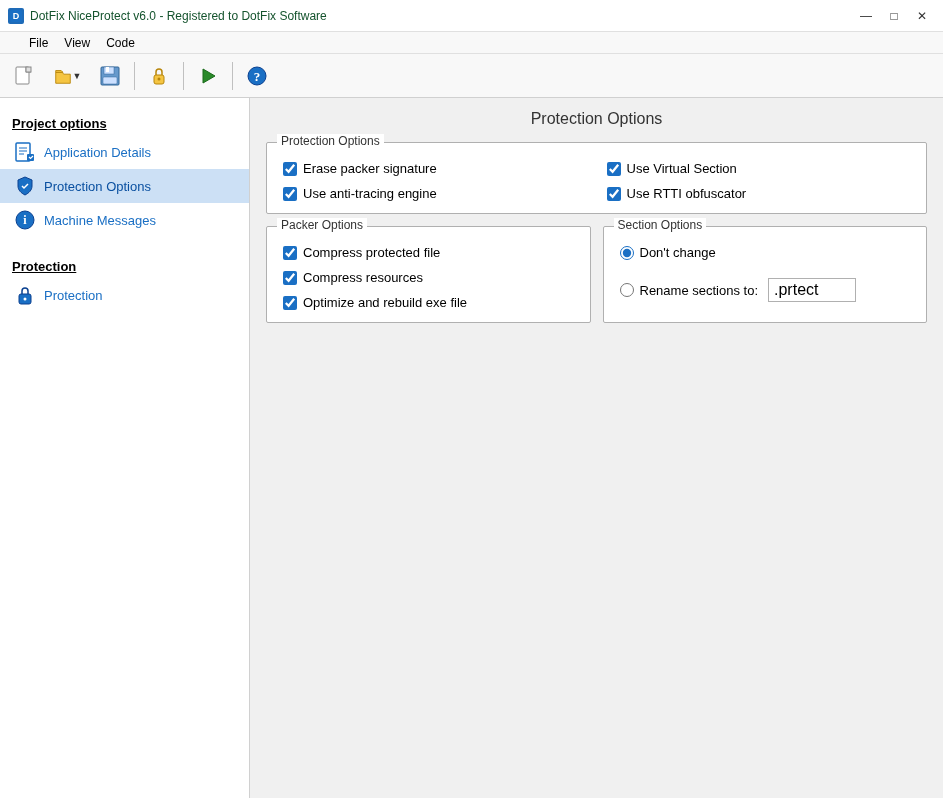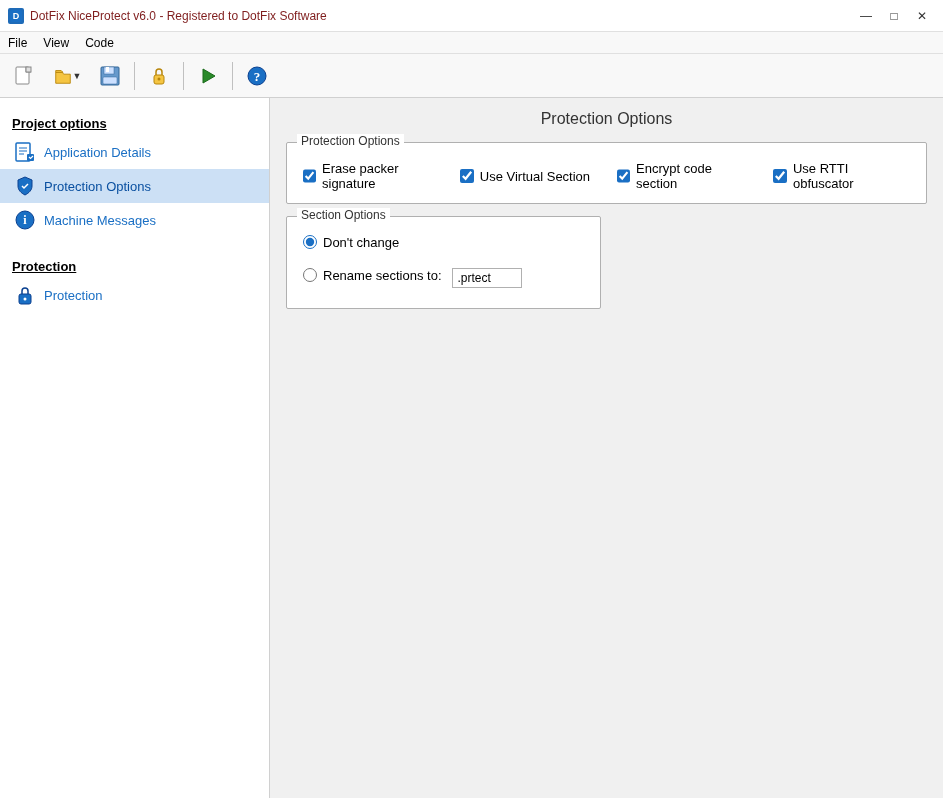--- a/index.html
+++ b/index.html
@@ -35,21 +35,21 @@
       border-radius: 2px;
       display: flex;
       align-items: center;
       justify-content: center;
       color: white;
       font-size: 10px;
       font-weight: bold;
     }
     .titlebar-title {
       font-size: 12px;
-      color: #7f1d1d;
+      color: #14532d;
     }
     .titlebar-controls {
       display: flex;
       gap: 2px;
     }
     .titlebar-btn {
       width: 26px;
       height: 20px;
       background: transparent;
       border: none;
@@ -60,21 +60,21 @@
       font-size: 12px;
       color: #333;
     }
 
     
     .menubar {
       display: flex;
       align-items: center;
       background: #f8f8f8;
       height: 22px;
-      padding: 0 0;
+      padding: 0 21px;
       border-bottom: 1px solid #e0e0e0;
     }
     .menu-item {
       padding: 2px 8px;
       cursor: pointer;
       font-size: 12px;
     }
 
     
     .toolbar {
@@ -106,21 +106,21 @@
     .toolbar-btn svg { width: 22px; height: 22px; }
 
     
     .main-layout {
       display: flex;
       height: calc(798px - 32px - 22px - 44px);
     }
 
     
     .sidebar {
-      width: 270px;
+      width: 250px;
       background: #fff;
       border-right: 1px solid #d0d0d0;
       padding: 10px 0;
     }
     .sidebar-section-title {
       font-weight: bold;
       font-size: 13px;
       padding: 8px 12px 4px 12px;
       text-decoration: underline;
       color: #000;
@@ -173,21 +173,21 @@
       top: -9px;
       left: 10px;
       background: #fff;
       padding: 0 4px;
       font-size: 12px;
       color: #333;
     }
 
     .options-grid {
       display: grid;
-      grid-template-columns: 1fr 1fr 1fr 1fr;
+      grid-template-columns: 1fr 1fr;
       gap: 10px 20px;
       margin-top: 4px;
     }
     .checkbox-row {
       display: flex;
       align-items: center;
       gap: 6px;
     }
     .checkbox-row input[type="checkbox"] {
       width: 14px;
@@ -205,38 +205,39 @@
       display: grid;
       grid-template-columns: 1fr 1fr;
       gap: 12px;
     }
 
     .packer-options { }
     .section-options { }
 
     .radio-row {
       display: flex;
+      align-items: center;
       gap: 6px;
       margin-bottom: 8px;
     }
     .radio-row input[type="radio"] {
       width: 14px;
       height: 14px;
       accent-color: #1a6fc4;
       cursor: pointer;
     }
     .radio-row label {
       cursor: pointer;
       font-size: 13px;
     }
     .rename-input {
       border: 1px solid #b0b0b0;
       padding: 2px 5px;
-      font-size: 12px;
-      width: 70px;
+      font-size: 16px;
+      width: 88px;
       margin-left: 4px;
     }
   </style>
 </head>
 <body>
 
 <div class="titlebar">
   <div class="titlebar-left">
     <div class="titlebar-icon">
       <svg width="14" height="14" viewBox="0 0 14 14">
@@ -375,35 +376,52 @@
           <input type="checkbox" checked="" id="cb1" style="">
           <label for="cb1">Erase packer signature</label>
         </div>
 
         <div class="checkbox-row">
           <input type="checkbox" checked="" id="cb4" style="">
           <label for="cb4">Use Virtual Section</label>
         </div>
 
 
-
         <div class="checkbox-row">
-          <input type="checkbox" checked="" id="cb3" style="">
-          <label for="cb3">Encrypt code section</label>
-        </div>
+          <input type="checkbox" checked="" id="cb5" style="">
+          <label for="cb5">Use anti-tracing engine</label>
+        </div>
+
 
         <div class="checkbox-row">
           <input type="checkbox" checked="" id="cb6" style="">
           <label for="cb6">Use RTTI obfuscator</label>
         </div>
       </div>
     </div>
 
     <div class="lower-row">
 
+      <div class="group-box packer-options">
+        <span class="group-box-title">Packer Options</span>
+        <div style="display:flex;flex-direction:column;gap:10px;margin-top:4px;">
+          <div class="checkbox-row">
+            <input type="checkbox" checked="" id="cb7" style="">
+            <label for="cb7">Compress protected file</label>
+          </div>
+          <div class="checkbox-row">
+            <input type="checkbox" checked="" id="cb8" style="">
+            <label for="cb8">Compress resources</label>
+          </div>
+          <div class="checkbox-row">
+            <input type="checkbox" checked="" id="cb9" style="">
+            <label for="cb9">Optimize and rebuild exe file</label>
+          </div>
+        </div>
+      </div>
 
       <div class="group-box section-options">
         <span class="group-box-title">Section Options</span>
         <div style="display:flex;flex-direction:column;gap:10px;margin-top:4px;">
           <div class="radio-row">
             <input type="radio" name="section-radio" checked="" id="r1" style="">
             <label for="r1">Don't change</label>
           </div>
           <div class="radio-row">
             <input type="radio" name="section-radio" id="r3" style="">

